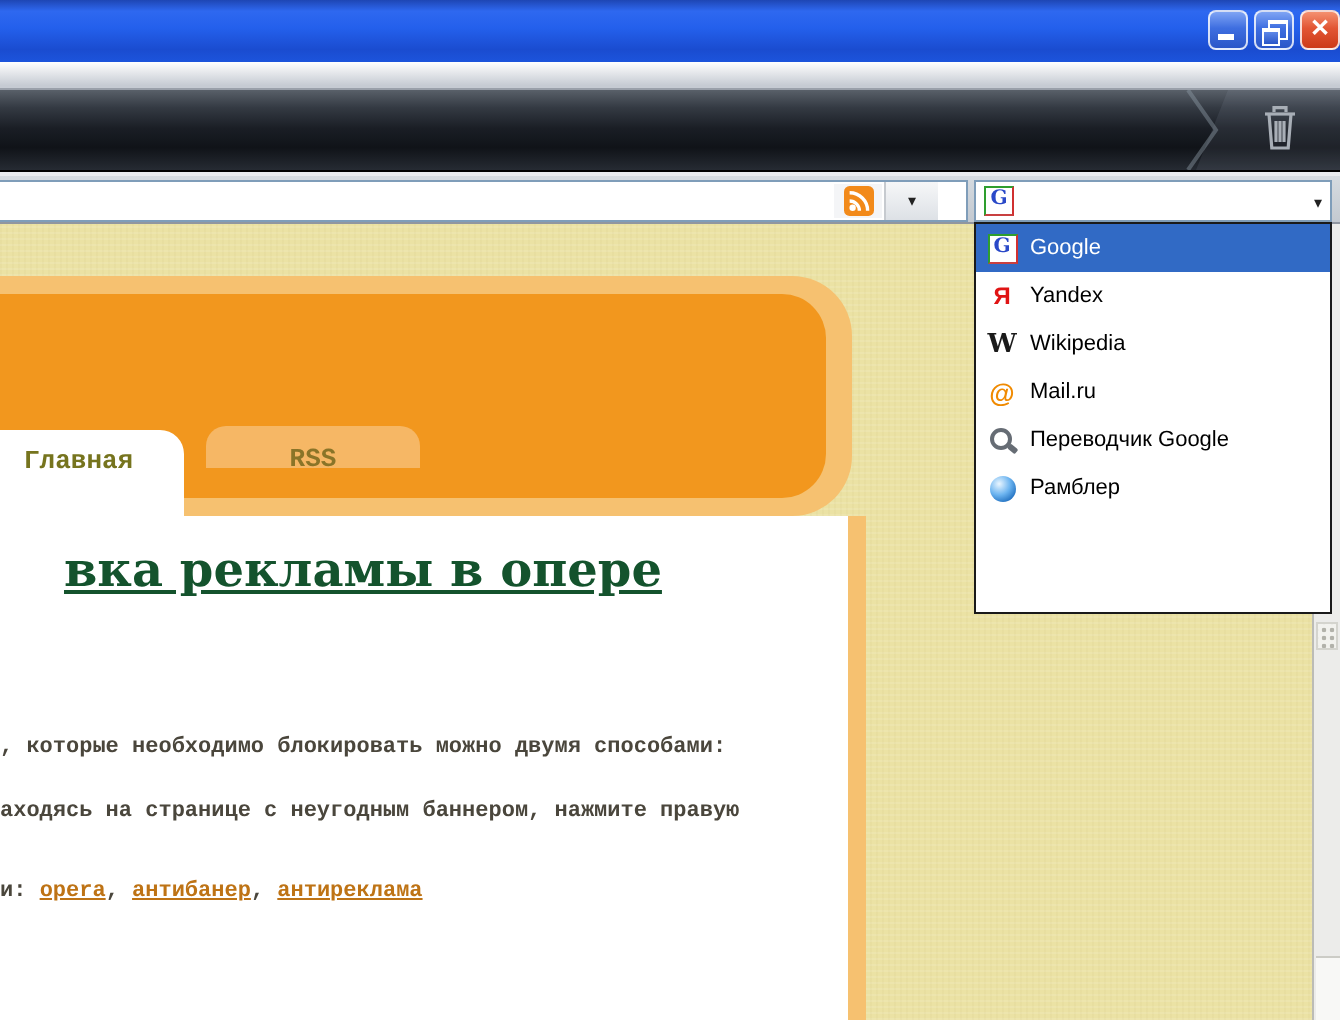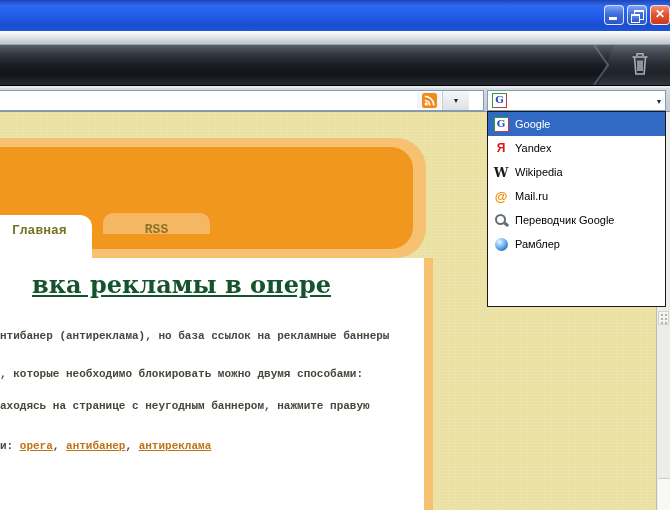--- a/index.html
+++ b/index.html
@@ -200,21 +200,20 @@
   <div id="page" class="abs">
     <div class="texture"></div>
     <div id="banner-outer" class="abs"></div>
     <div id="banner-inner" class="abs"></div>
     <div id="tab-rss" class="abs">RSS</div>
     <div id="content" class="abs"></div>
     <div id="tab-main" class="abs">Главная</div>
     <div id="col-border" class="abs"></div>
 
     <div id="heading" class="abs">вка рекламы в опере</div>
-    <div id="line1" class="abs bodyline">нтибанер (антиреклама), но база ссылок на рекламные баннеры</div>
     <div id="line2" class="abs bodyline">, которые необходимо блокировать можно двумя способами:</div>
     <div id="line3" class="abs bodyline">аходясь на странице с неугодным баннером, нажмите правую</div>
 
     <div id="tagsline" class="abs">
       <span>и:</span>
       <a>opera</a><span>, </span><a>антибанер</a><span>, </span><a>антиреклама</a>
     </div>
   </div>
 
   <div id="scrollbar" class="abs">

